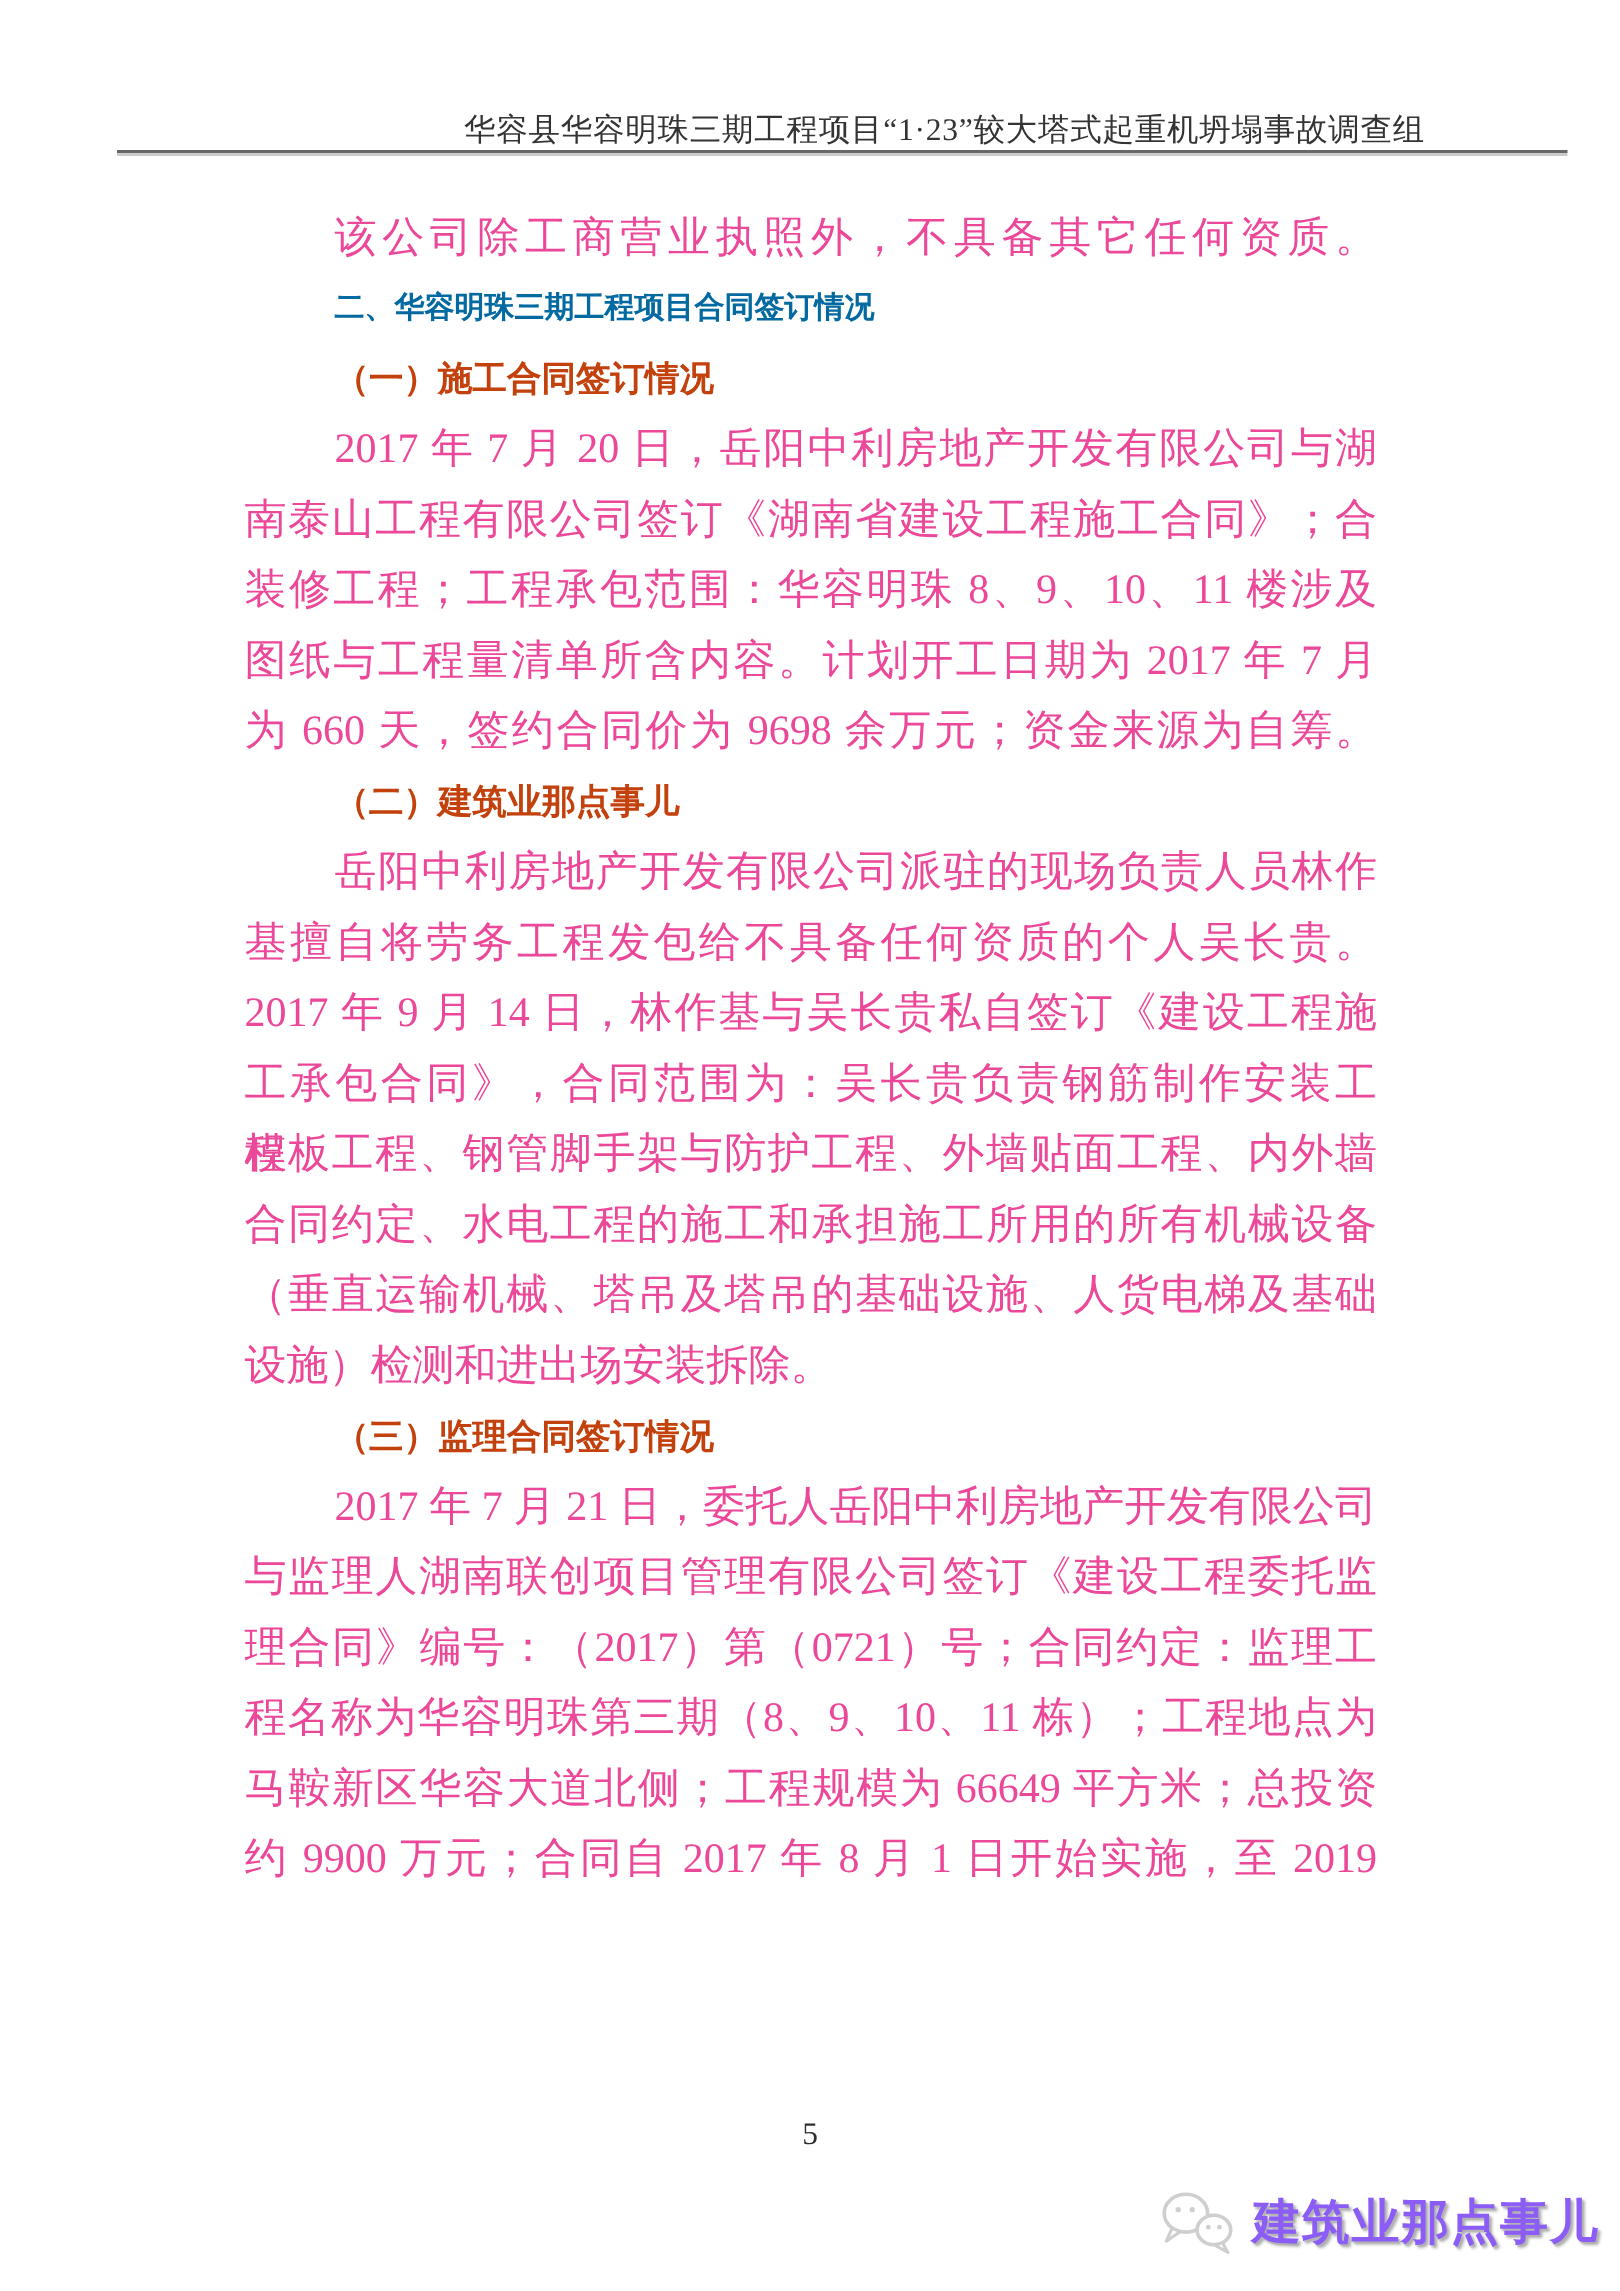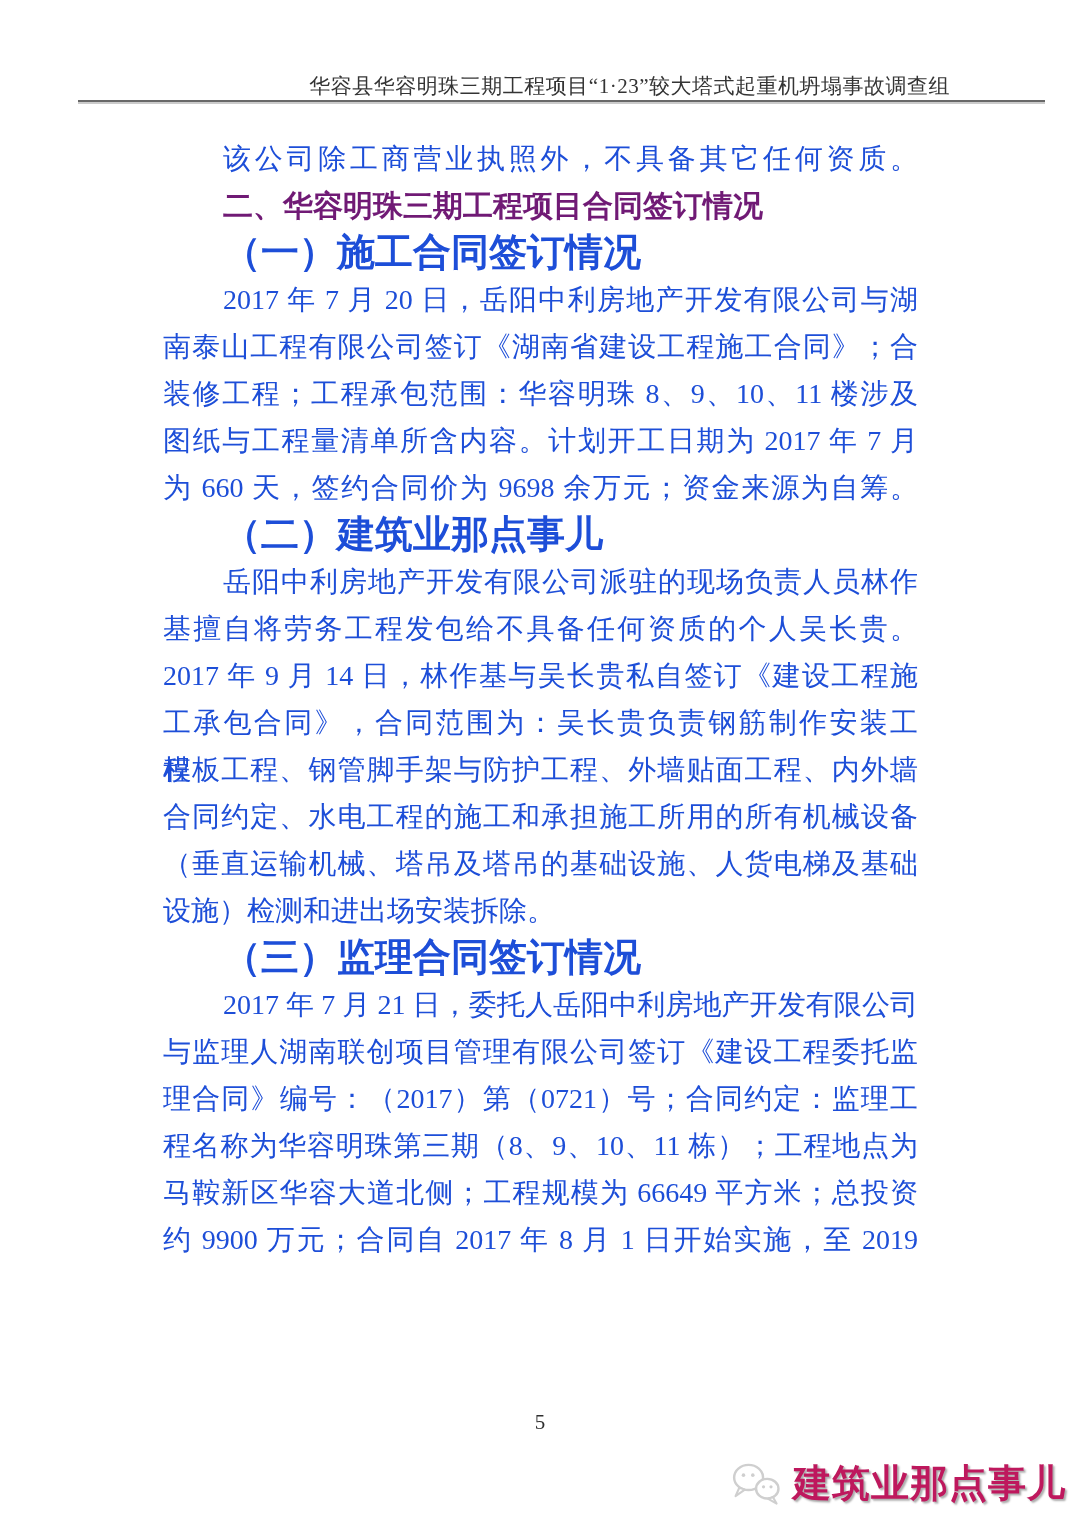--- a/index.html
+++ b/index.html
@@ -40,46 +40,46 @@
   .content {
     position: absolute;
     left: 163px;
     top: 135px;
     width: 755px;
   }
   .line {
     height: 47px;
     line-height: 47px;
     font-size: 28px;
-    color: #1d4ed8;
+    color: #ec4899;
     white-space: normal;
     overflow: visible;
   }
   .line.body {
     font-family: "Liberation Serif", "DejaVu Serif", serif;
   }
   .line.justify {
     text-align: justify;
     text-align-last: justify;
     text-justify: inter-character;
   }
   .line.indent {
     text-indent: 60px;
   }
   .line.heading1 {
     font-family: "Liberation Sans", "DejaVu Sans", sans-serif;
     font-weight: bold;
-    font-size: 30px;
-    color: #701a75;
+    font-size: 20px;
+    color: #0369a1;
   }
   .line.heading2 {
     font-family: Liberation Sans, sans-serif;
     font-weight: bold;
-    font-size: 38px;
-    color: #1d4ed8;
+    font-size: 23px;
+    color: #c2410c;
   }
   
   .page-number {
     position: absolute;
     top: 1410px;
     left: 0;
     width: 1080px;
     text-align: center;
     font-size: 21px;
     color: #2e2e2e;
@@ -94,23 +94,23 @@
     gap: 8px;
   }
   .wm-icon {
     width: 56px;
     height: 48px;
     display: inline-block;
   }
   .wm-text {
     font-family: "Liberation Sans", "DejaVu Sans", sans-serif;
     font-weight: bold;
-    font-size: 38px;
+    font-size: 32px;
     letter-spacing: 1px;
-    color: #be185d;
+    color: #8b5cf6;
     text-shadow: 2px 2px 2px #aeaeae, 1px 1px 0 #d8d8d8;
     white-space: nowrap;
   }
 </style>
 </head>
 <body>
 
 <div class="page">
 
   <div class="header-title">华容县华容明珠三期工程项目“1·23”较大塔式起重机坍塌事故调查组</div>

